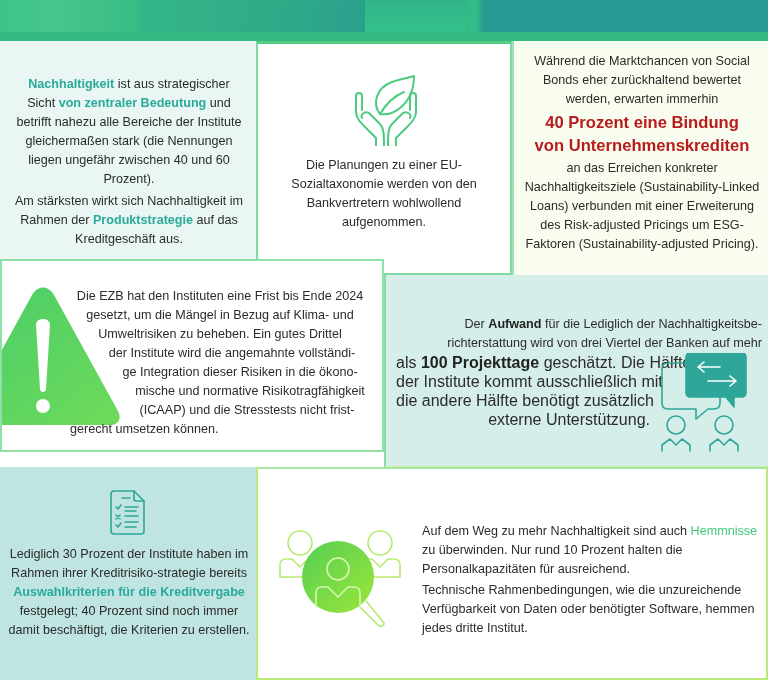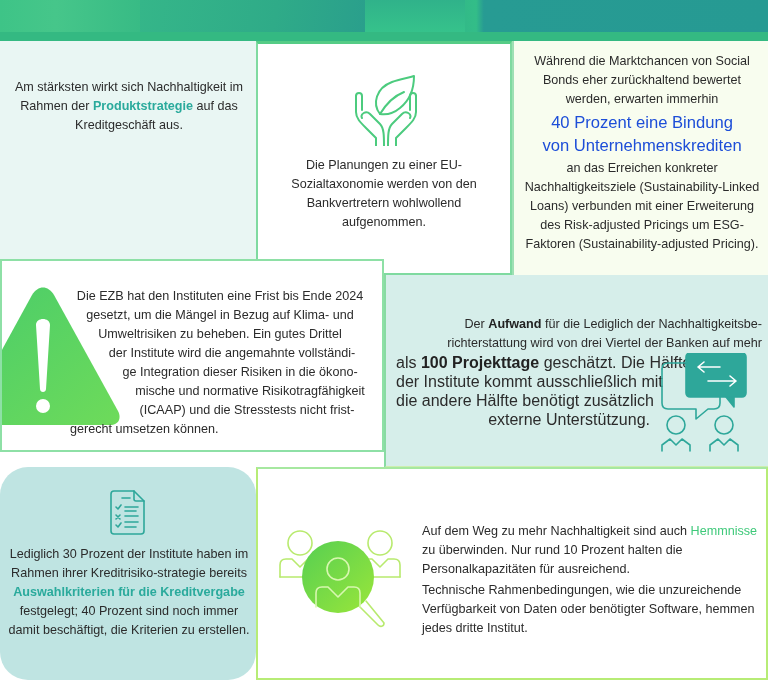--- a/index.html
+++ b/index.html
@@ -32,38 +32,38 @@
   #p1 .para2 { margin-top: 3px; }
 
   #p2 { left: 256px; top: 41px; width: 256px; height: 234px; background: #ffffff;
         border: 2px solid #7fdaa0; border-top: 3px solid #55cc86; }
   #p2 .icon { position: absolute; left: 84px; top: 22px; width: 88px; height: 80px; }
   #p2 .p-text { position: absolute; left: 10px; top: 112px; width: 232px; }
 
   #p3 { left: 512px; top: 41px; width: 256px; height: 234px; background: #f8fdef;
         border-left: 2px solid #9fe0b4; }
   #p3 .p-text { position: absolute; left: 6px; top: 11px; width: 244px; }
-  #p3 .big { font-size: 16.6px; line-height: 23px; color: #1d4ed8; font-weight: normal; margin: 2px 0; }
+  #p3 .big { font-size: 16.6px; line-height: 23px; color: #b91c1c; font-weight: bold; margin: 2px 0; }
 
   
   #p4 { left: 0; top: 259px; width: 384px; height: 193px; background: #ffffff;
         border: 2px solid #8ee0a6; }
   #p4 .warn { position: absolute; left: 0; top: 24px; width: 118px; height: 144px; }
   #p4 .p-text { position: absolute; left: 60px; top: 26px; width: 316px; line-height: 19px; }
   #p4 .ln { display: block; white-space: nowrap; }
 
   #p5 { left: 384px; top: 275px; width: 384px; height: 193px; background: #d6eeea;
         border-left: 2px solid #89dba3; border-bottom: 2px solid #cdeeb0; }
   #p5 .lines-top { position: absolute; left: 12px; top: 40px; width: 364px; text-align: right; font-size: 12.6px; line-height: 19px; }
   #p5 .lines-left { position: absolute; left: 10px; top: 78px; width: 254px; text-align: right; font-size: 16px; line-height: 19px; }
   #p5 .ln { display: block; white-space: nowrap; }
   #p5 .chat { position: absolute; left: 270px; top: 78px; width: 92px; height: 100px; }
 
   
-  #p6 { left: 0; top: 467px; width: 256px; height: 213px; background: #bfe4e2; border-radius: 28px; }
+  #p6 { left: 0; top: 467px; width: 256px; height: 213px; background: #bfe4e2; }
   #p6 .doc { position: absolute; left: 110px; top: 22px; width: 36px; height: 46px; }
   #p6 .p-text { position: absolute; left: 6px; top: 78px; width: 246px; }
 
   #p7 { left: 256px; top: 467px; width: 512px; height: 213px; background: #ffffff;
         border: 2px solid #b7ec76; border-top: 2px solid #a6e8a0; }
   #p7 .team { position: absolute; left: 20px; top: 60px; width: 124px; height: 100px; }
   #p7 .p-text { position: absolute; left: 164px; top: 53px; width: 340px; text-align: left; }
   #p7 .hl-green { color: #3fc97a; font-weight: normal; }
   #p7 .para2 { margin-top: 2px; }
 </style>
@@ -72,20 +72,21 @@
 
 <div class="header-band">
   <div class="seg1"></div>
   <div class="seg2"></div>
   <div class="seg3"></div>
   <div class="strip"></div>
 </div>
 
 <div class="panel" id="p1">
   <div class="p-text">
+    <p><span class="hl-teal">Nachhaltigkeit</span><span> ist aus strategischer Sicht </span><span class="hl-teal">von zentraler Bedeutung</span><span> und betrifft nahezu alle Bereiche der Institute gleichermaßen stark (die Nennungen liegen ungefähr zwischen 40 und 60 Prozent).</span></p>
     <p class="para2"><span>Am stärksten wirkt sich Nachhaltigkeit im Rahmen der </span><span class="hl-teal">Produktstrategie</span><span> auf das Kreditgeschäft aus.</span></p>
   </div>
 </div>
 
 <div class="panel" id="p2">
   <svg class="icon" viewBox="0 0 88 80" fill="none" stroke="#4ccb7e" stroke-width="2" stroke-linecap="round" stroke-linejoin="round">
     <path d="M38 48 C 30 38, 34 22, 50 16 C 58 13, 66 12, 72 10 C 72 22, 68 34, 58 42 C 52 47, 44 49, 38 48 Z"></path>
     <path d="M38 48 C 44 38, 52 30, 62 26"></path>
     <path d="M14 30 L14 46 C14 52, 18 56, 24 62 L34 72 L34 80"></path>
     <path d="M14 30 C 14 26, 20 26, 20 30 L20 44"></path>

